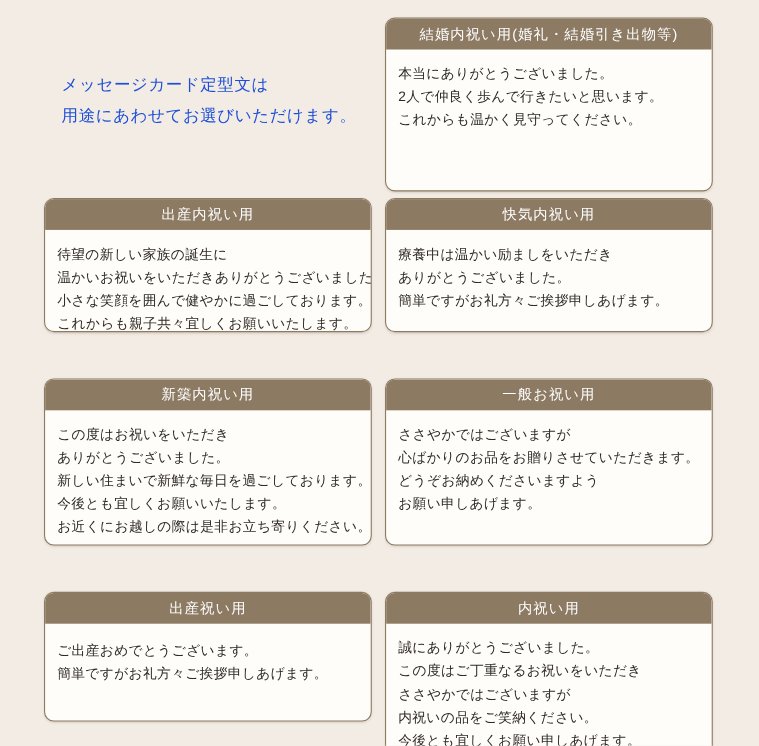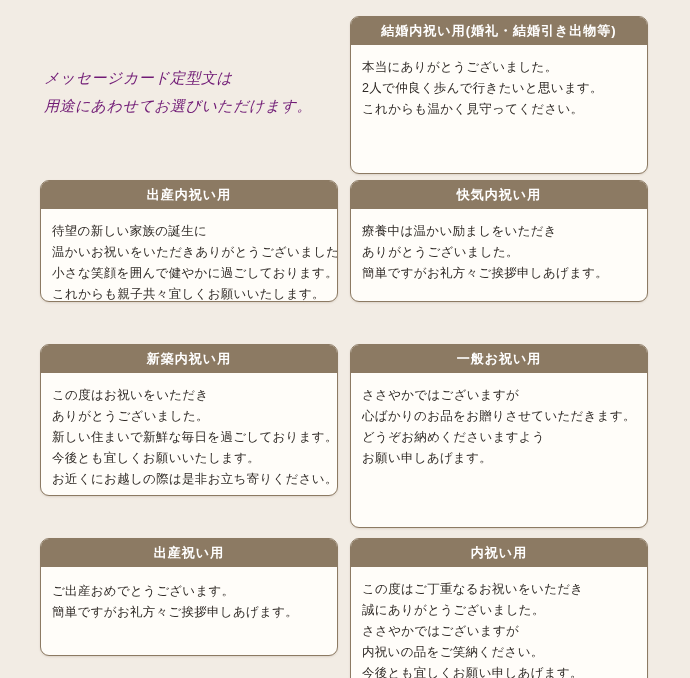--- a/index.html
+++ b/index.html
@@ -15,28 +15,27 @@
     overflow: hidden;
   }
   .page {
     position: relative;
     width: 690px;
     height: 678px;
   }
   
   .intro {
     position: absolute;
-    left: 44px;
+    left: 56px;
     top: 64px;
     width: 300px;
     font-size: 15px;
     line-height: 28px;
-    color: #701a75;
+    color: #1d4ed8;
     letter-spacing: 0.5px;
-    font-style: italic;
   }
   .intro div {
     white-space: nowrap;
   }
   
   .card {
     position: absolute;
     box-sizing: border-box;
     background: #fffdf9;
     border: 1px solid #8c7a63;
@@ -45,39 +44,39 @@
     box-shadow: 0 1px 2px rgba(120, 100, 80, 0.18);
   }
   .card-head {
     height: 28px;
     line-height: 28px;
     background: #8c7a63;
     color: #ffffff;
     text-align: center;
     font-size: 13px;
     letter-spacing: 1px;
-    font-weight: bold;
+    font-weight: normal;
   }
   .card-body {
     padding: 12px 11px 10px 11px;
     font-size: 12.5px;
     line-height: 21px;
     color: #2f2a26;
     letter-spacing: 0.3px;
   }
   .card-body div {
     white-space: nowrap;
   }
 
   
   #card-wedding   { left: 350px; top: 16px;  width: 298px; height: 158px; }
   #card-birth-in  { left: 40px;  top: 180px; width: 298px; height: 122px; }
   #card-recovery  { left: 350px; top: 180px; width: 298px; height: 122px; }
   #card-newhouse  { left: 40px;  top: 344px; width: 298px; height: 152px; }
-  #card-general   { left: 350px; top: 344px; width: 298px; height: 184px; }
+  #card-general   { left: 350px; top: 344px; width: 298px; height: 152px; }
   #card-birth     { left: 40px;  top: 538px; width: 298px; height: 118px; }
   #card-uchiiwai  { left: 350px; top: 538px; width: 298px; height: 164px; }
 
   #card-birth .card-body { padding-top: 14px; }
 </style>
 </head>
 <body>
 
 <div class="page">
 
@@ -139,21 +138,21 @@
     <div class="card-head">出産祝い用</div>
     <div class="card-body">
       <div>ご出産おめでとうございます。</div>
       <div>簡単ですがお礼方々ご挨拶申しあげます。</div>
     </div>
   </div>
 
   <div class="card" id="card-uchiiwai">
     <div class="card-head">内祝い用</div>
     <div class="card-body">
+      <div>誠にありがとうございました。</div>
       <div>この度はご丁重なるお祝いをいただき</div>
-      <div>誠にありがとうございました。</div>
       <div>ささやかではございますが</div>
       <div>内祝いの品をご笑納ください。</div>
       <div>今後とも宜しくお願い申しあげます。</div>
     </div>
   </div>
 
 </div>
 
 </body></html>

